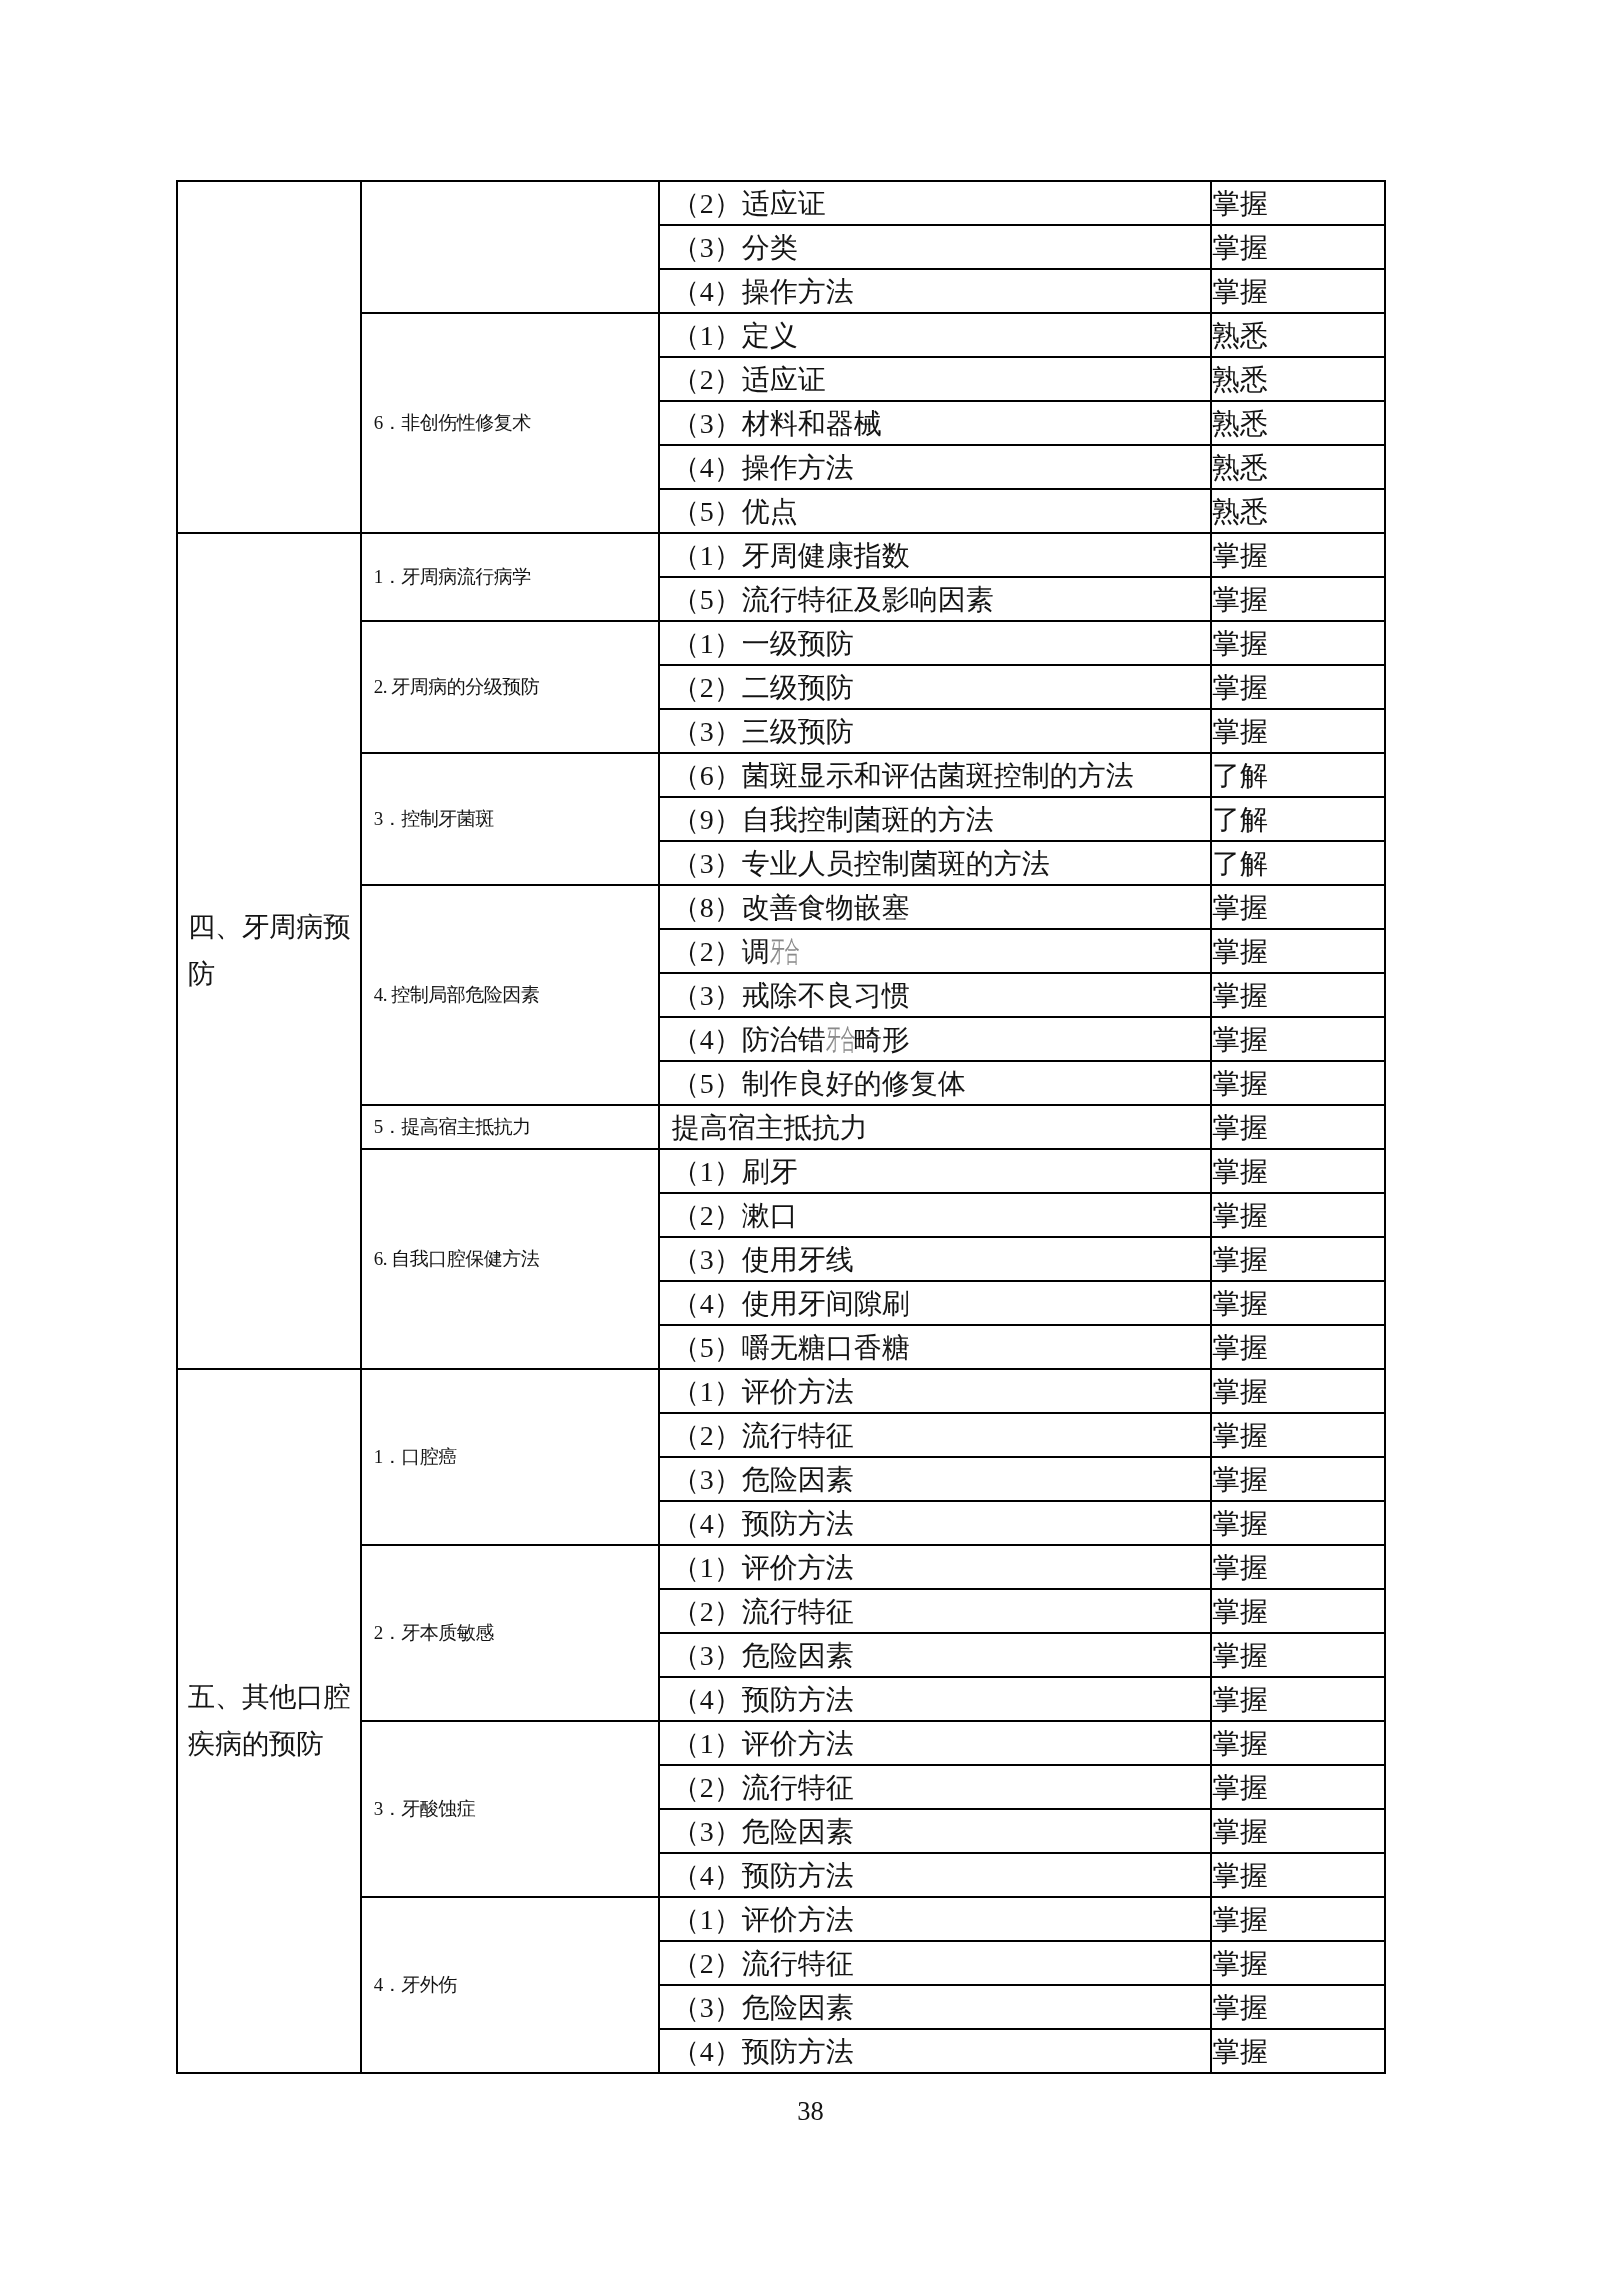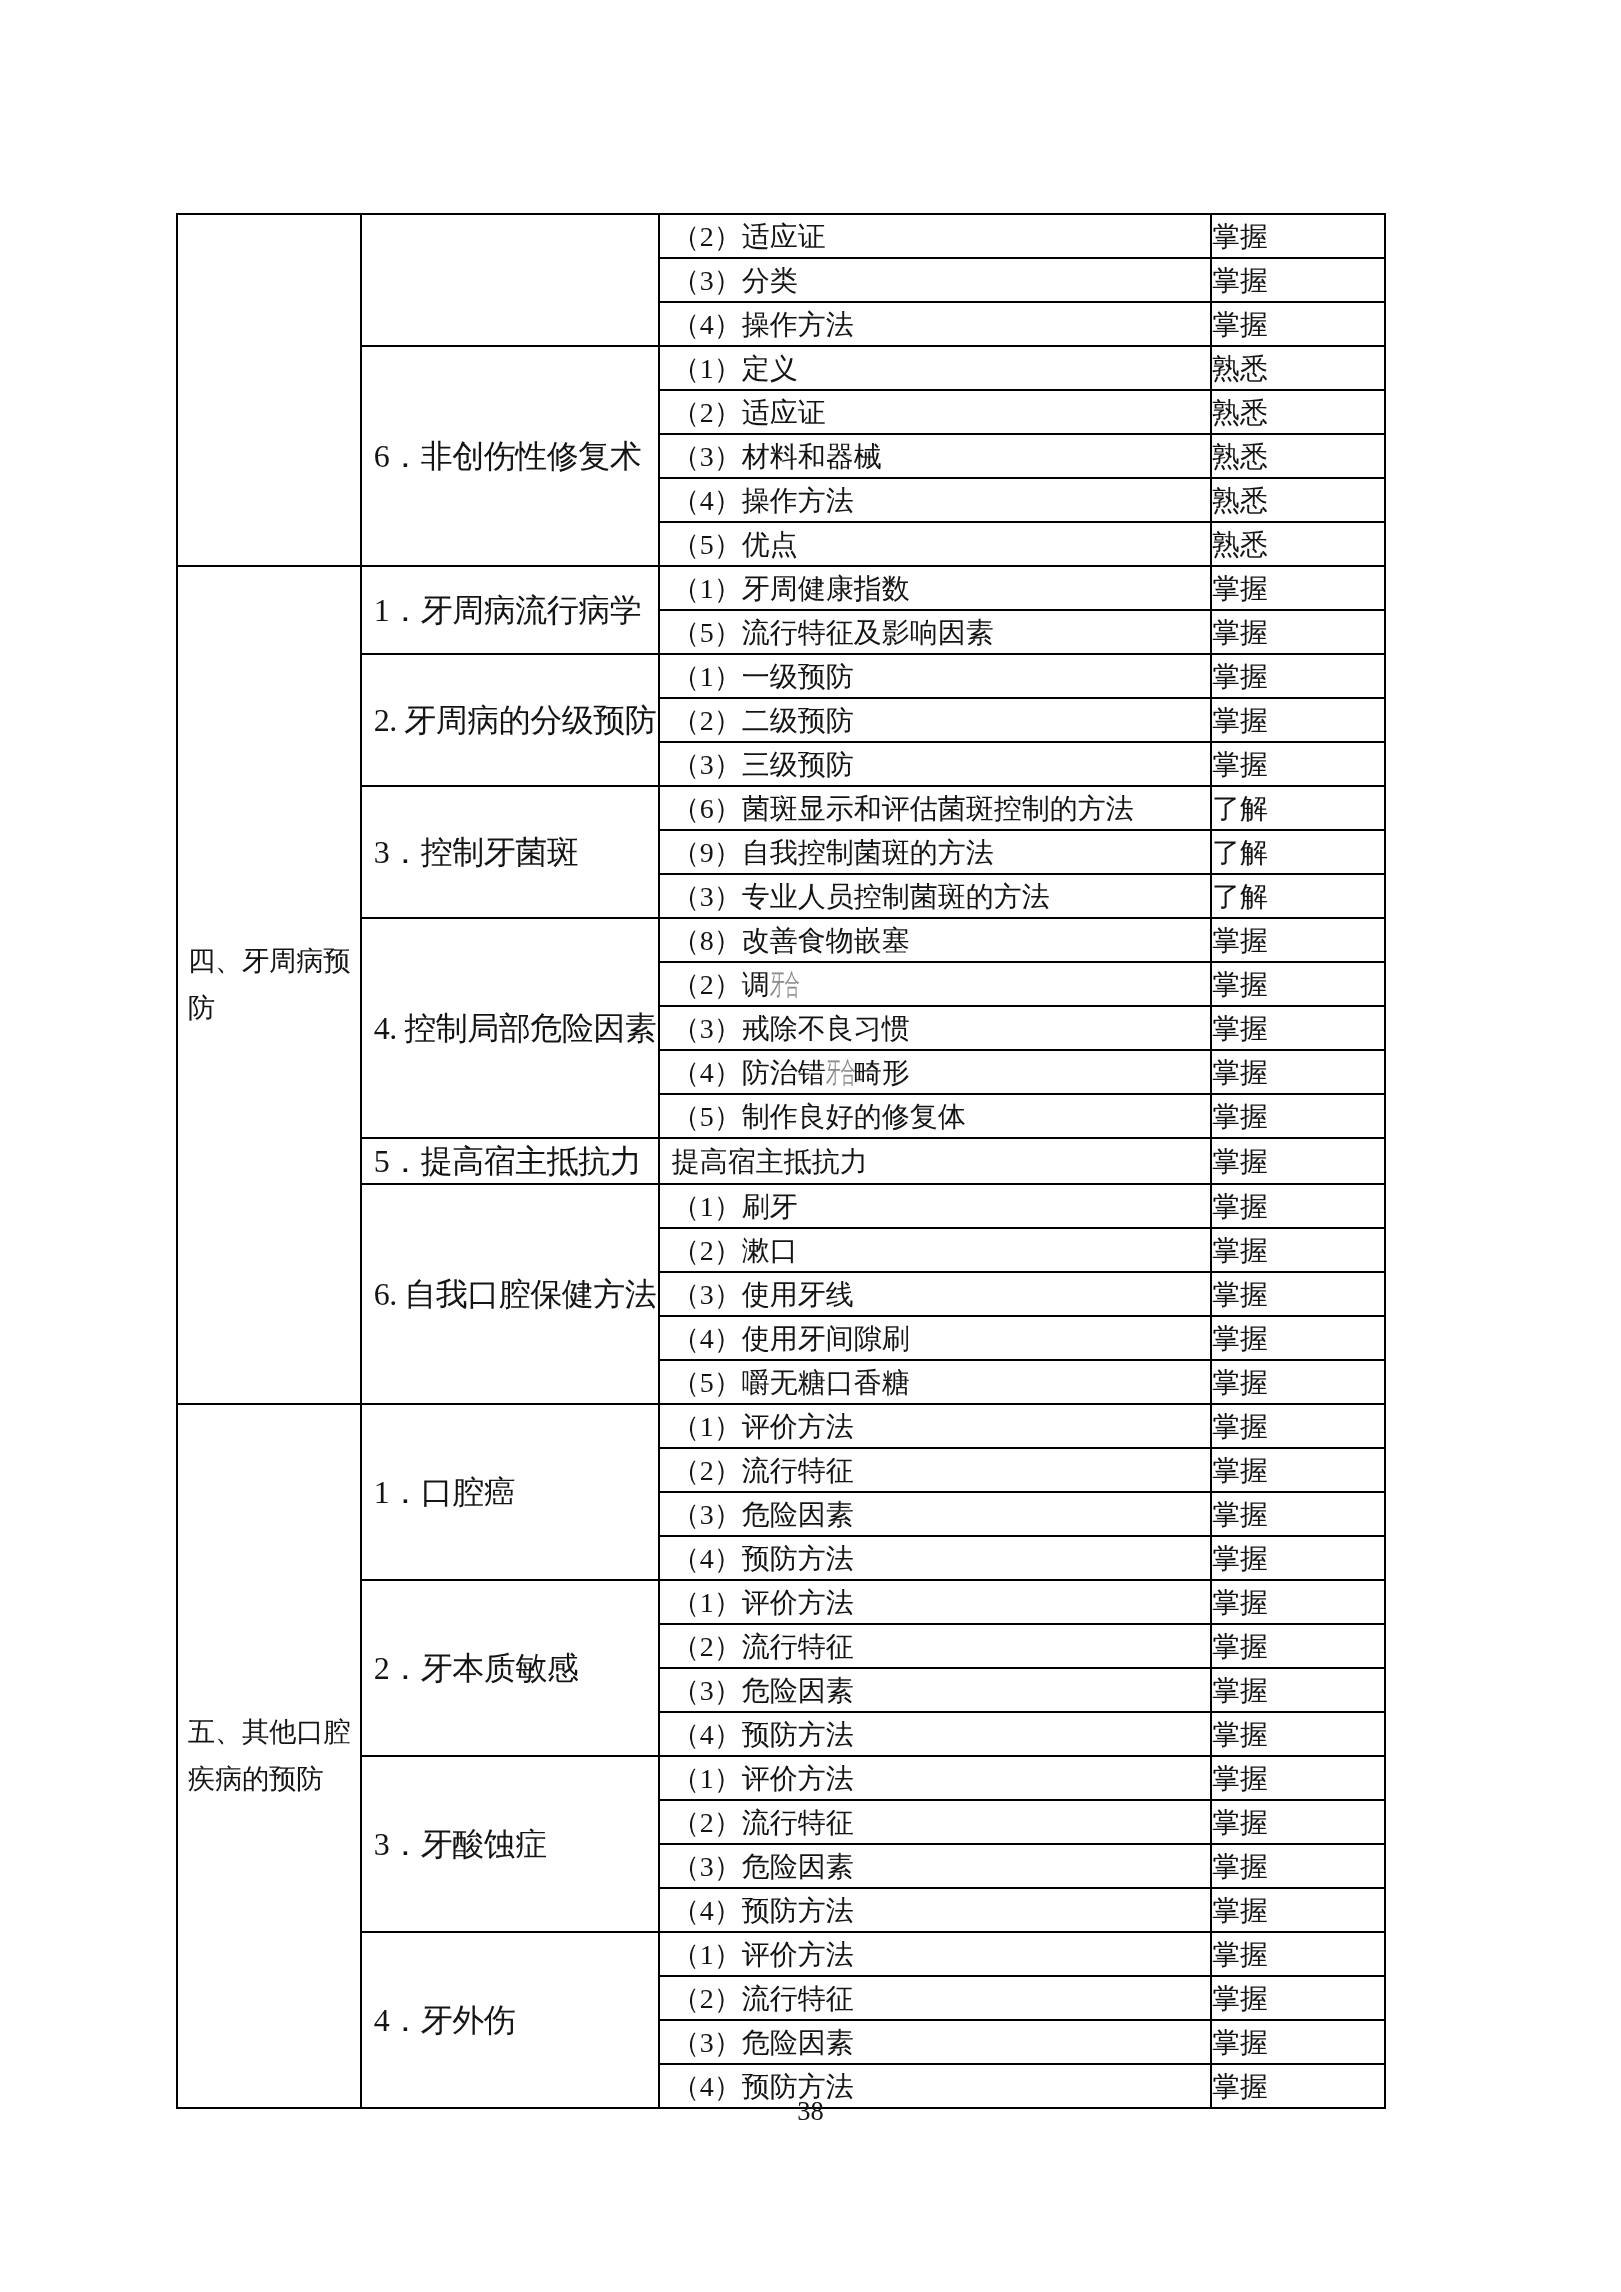--- a/index.html
+++ b/index.html
@@ -10,21 +10,21 @@
   body {
     position: relative;
     width: 1621px;
     height: 2293px;
     font-family: "Liberation Serif", "DejaVu Serif", serif;
     color: #141414;
   }
   .table-wrap {
     position: absolute;
     left: 176px;
-    top: 213px;
+    top: 180px;
   }
   table.syllabus {
     border-collapse: collapse;
     table-layout: fixed;
     width: 1209px;
     border: 2.9px solid #000;
   }
   td {
     border: 2px solid #000;
     padding: 0;
@@ -36,21 +36,21 @@
   tr.group-start td {
     border-top-width: 2.9px;
   }
   td.cat {
     font-size: 27.4px;
     letter-spacing: -0.3px;
     line-height: 1.7;
     padding: 2px 5.9px 2px 9.8px;
   }
   td.item {
-    font-size: 32px;
+    font-size: 19px;
     letter-spacing: -0.5px;
     white-space: nowrap;
     padding: 2px 3.9px 2px 11.8px;
   }
   td.topic {
     padding: 2px 7.8px 2px 11.8px;
     white-space: nowrap;
   }
   td.level {
     text-align: left;

